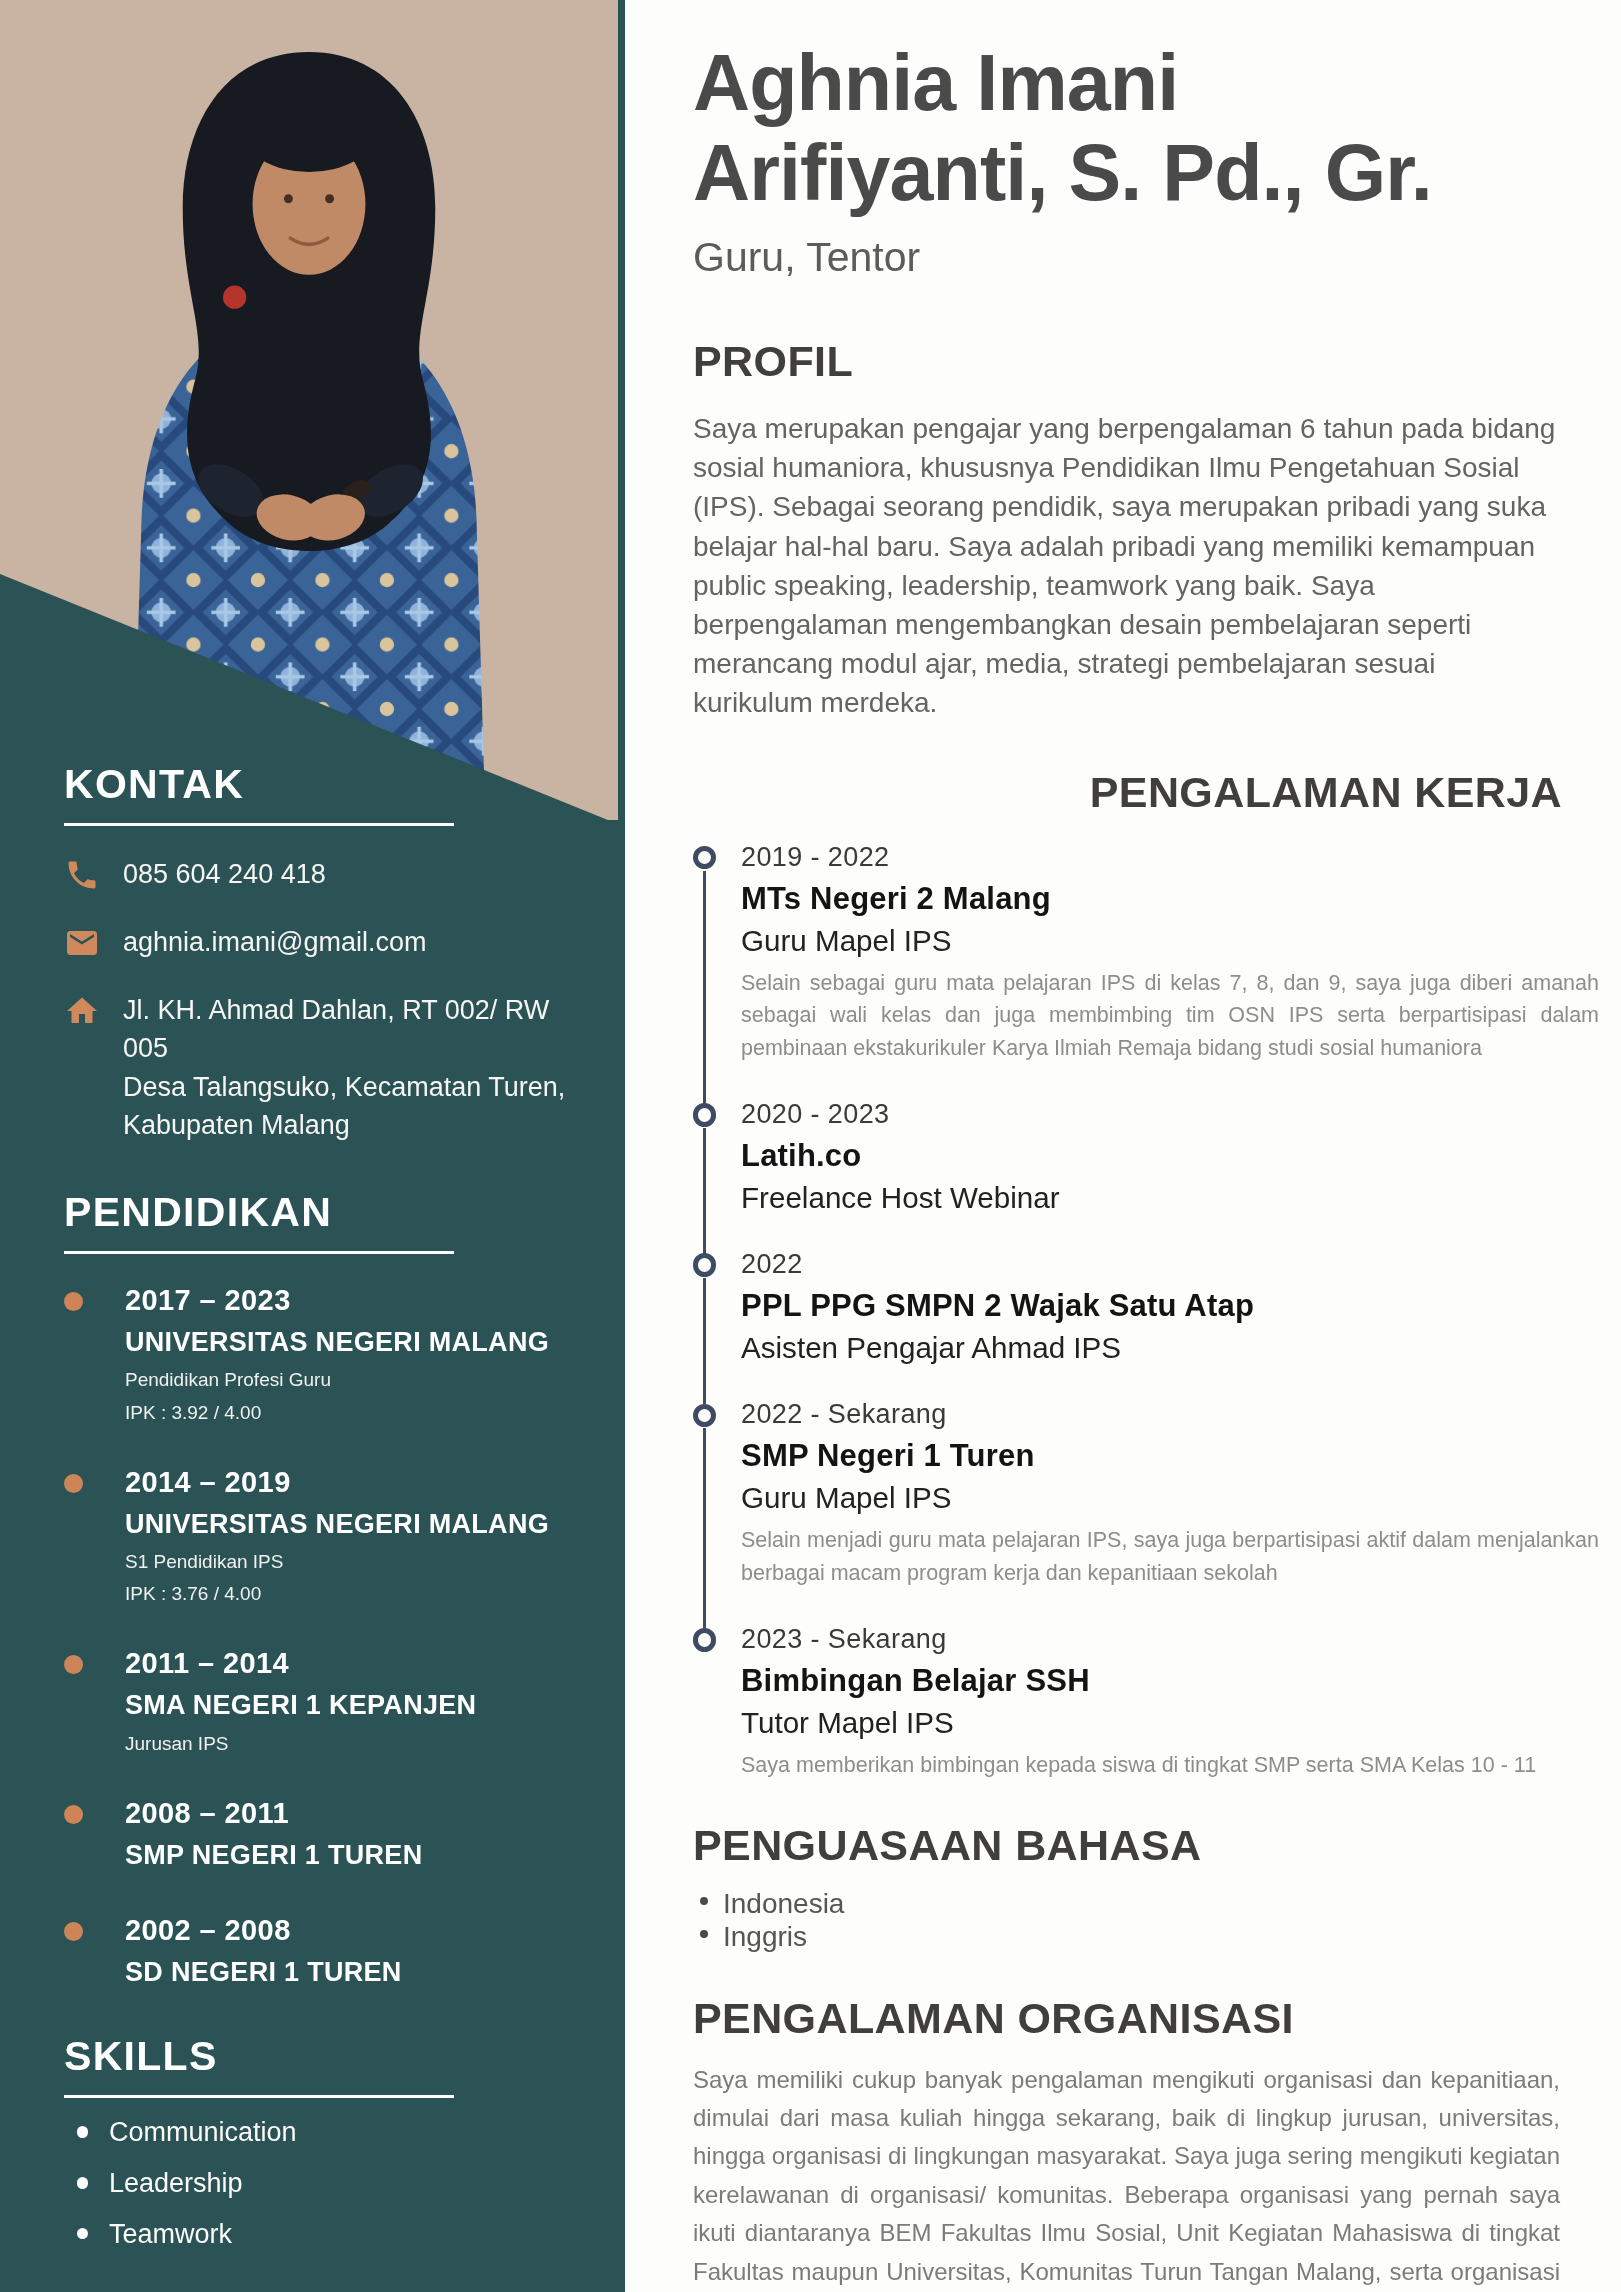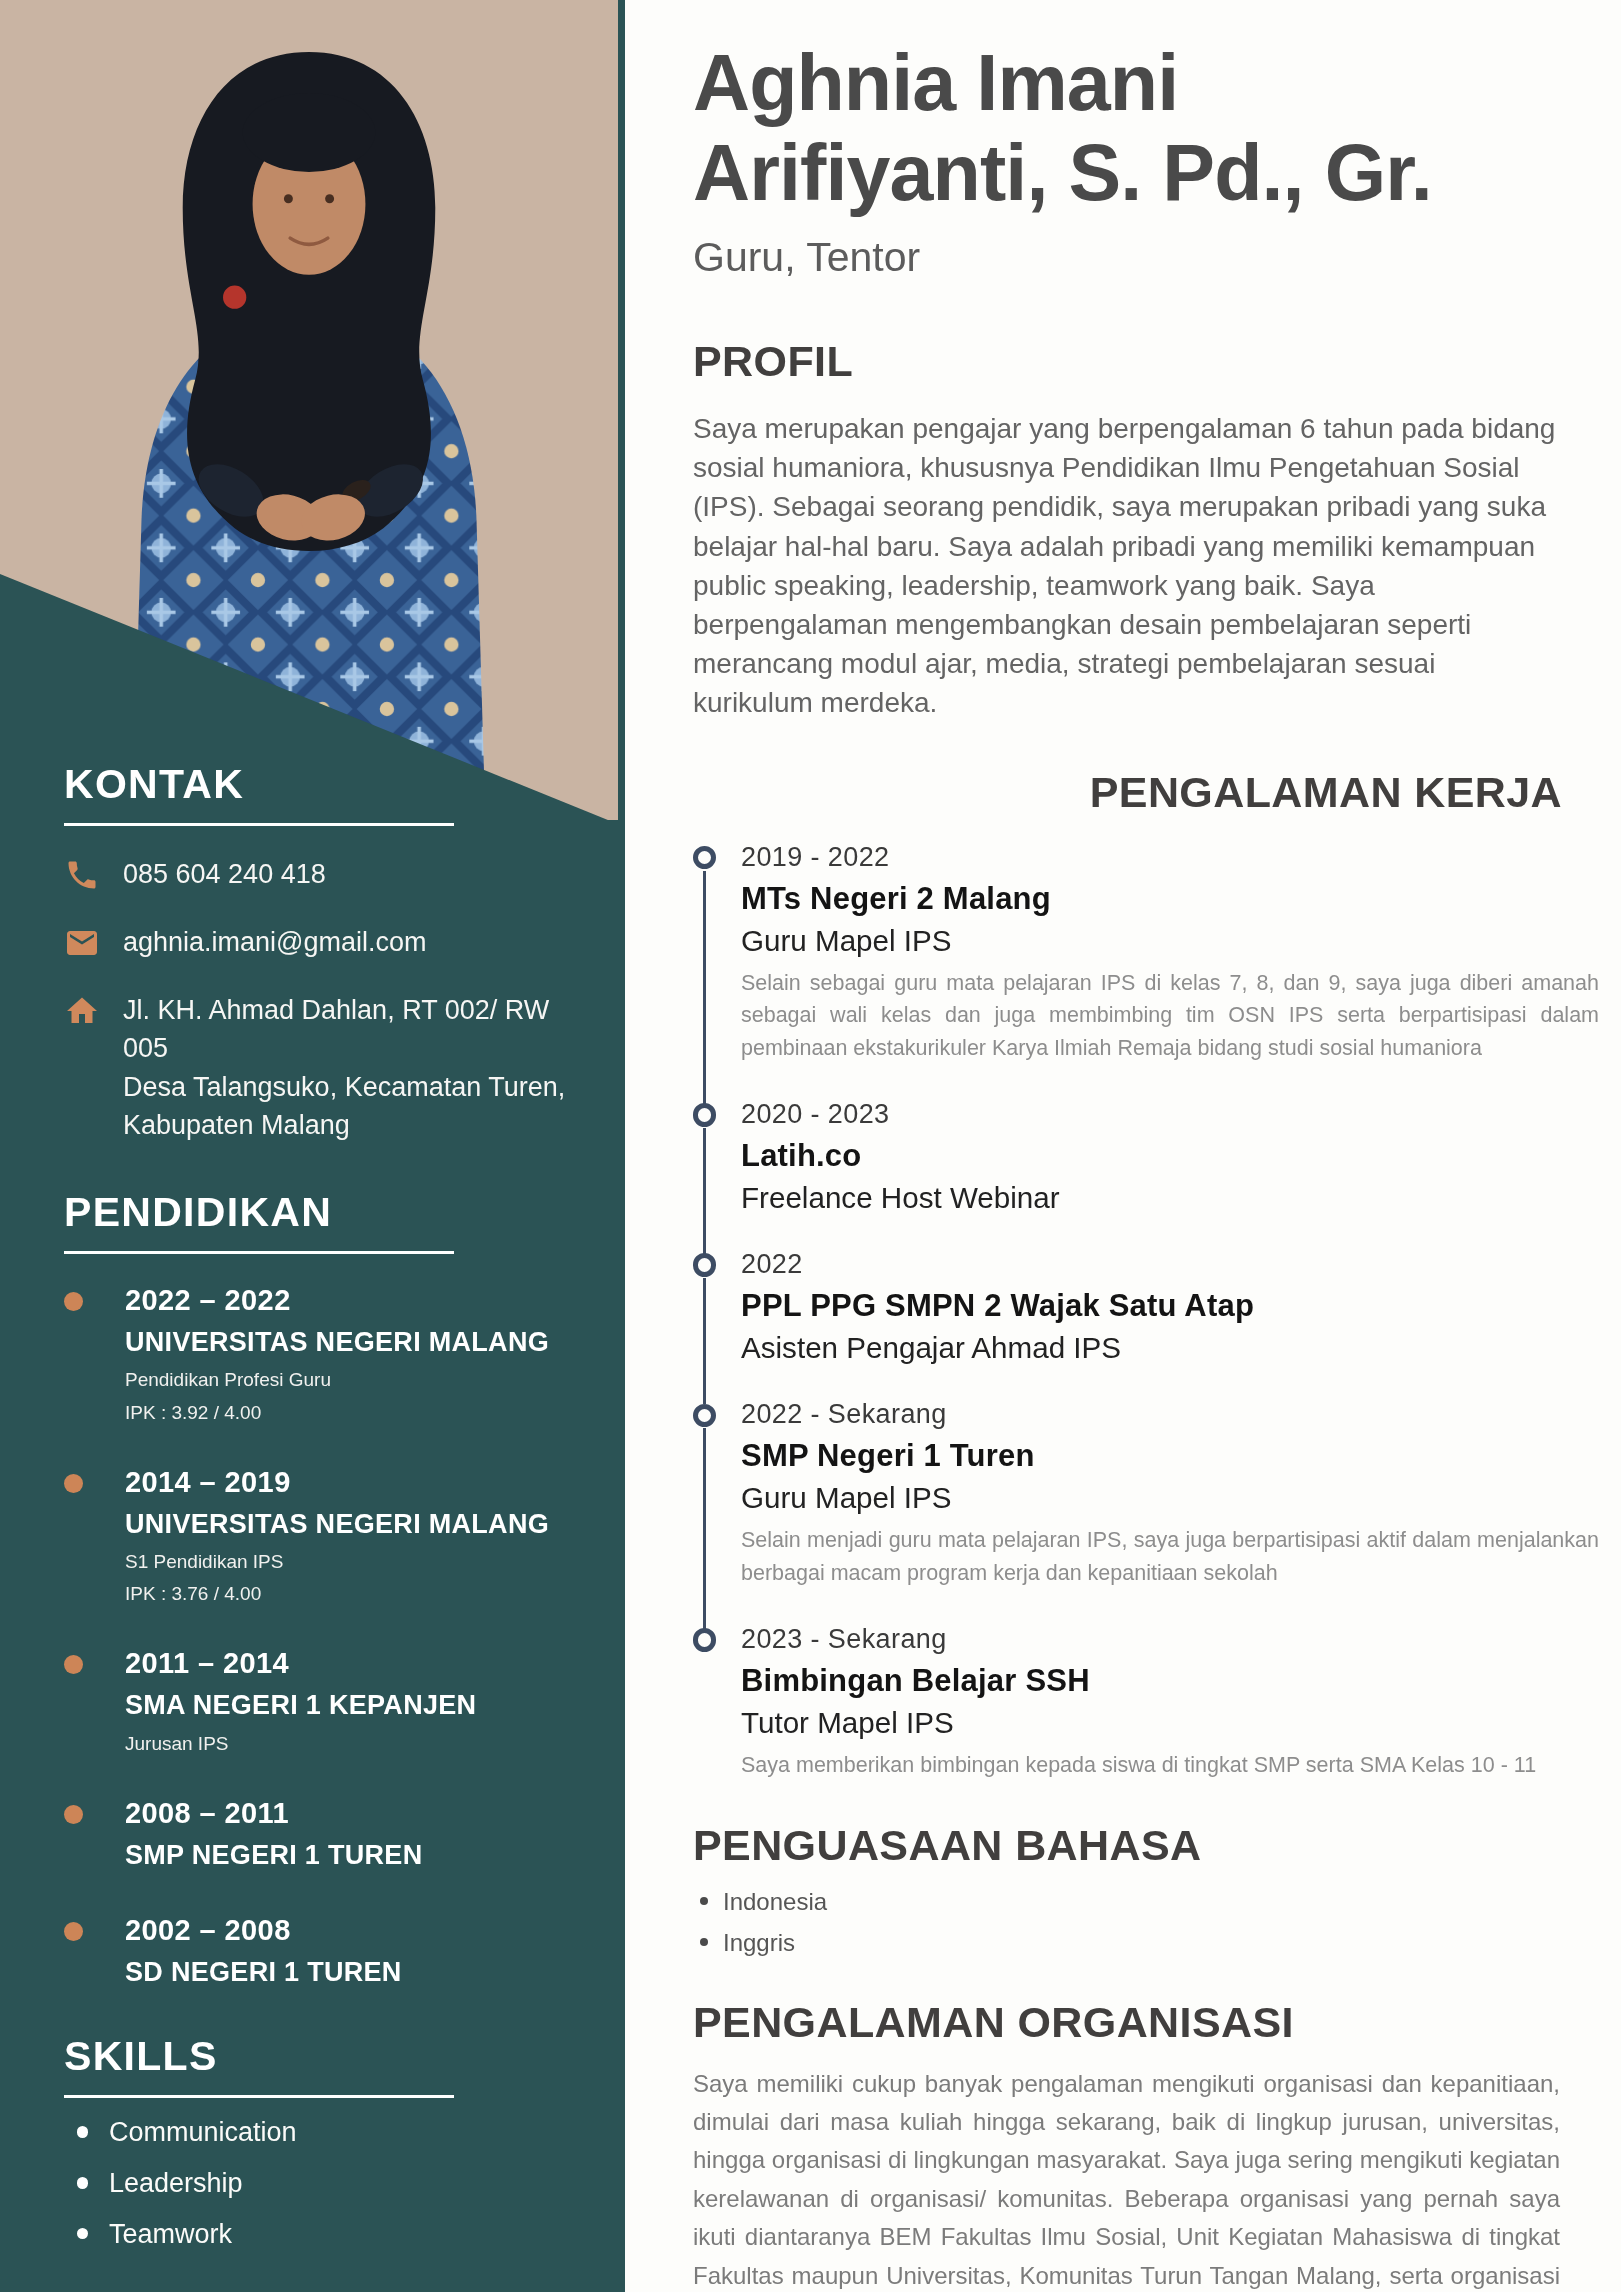--- a/index.html
+++ b/index.html
@@ -55,21 +55,21 @@
   .tl-item::after{content:"";position:absolute;left:9.9px;top:29px;bottom:-39px;width:2.7px;background:#3d4c63;}
   .tl-item:last-child::after{display:none;}
   .tl-period{font-size:27px;color:#3a3a3a;letter-spacing:0.4px;}
   .tl-company{font-size:31px;font-weight:700;color:#141414;margin-top:8px;letter-spacing:0.2px;}
   .tl-role{font-size:29.6px;color:#222222;margin-top:7.2px;}
   .tl-desc{font-size:21.5px;line-height:1.52;color:#8d8d8d;margin-top:9px;text-align:justify;width:858px;}
   .tl-desc:empty{display:none;}
 
   .h-bahasa{margin-top:39px;}
   .lang-list{margin-top:18px;}
-  .lang-item{position:relative;padding-left:30px;font-size:24px;color:#555555;margin-top:13px;}
+  .lang-item{position:relative;padding-left:30px;font-size:28px;color:#555555;margin-top:1px;}
   .lang-dot{position:absolute;left:7.2px;top:9px;width:8px;height:8px;border-radius:50%;background:#4a4a4a;}
 
   .h-organisasi{margin-top:41px;}
   .org-text{margin-top:18px;font-size:24px;line-height:1.60;color:#7b7b7b;text-align:justify;width:867px;}
 </style>
 </head>
 <body>
 
 <div class="page">
 
@@ -154,21 +154,21 @@
           </span>
         </div>
       </section>
 
       <section class="side-section-edu">
         <h2 class="side-heading">PENDIDIKAN</h2>
         <div class="side-rule"></div>
 
         <div class="edu-item">
           <span class="edu-dot"></span>
-          <div class="edu-period">2022 – 2022</div>
+          <div class="edu-period">2017 – 2023</div>
           <div class="edu-school">UNIVERSITAS NEGERI MALANG</div>
           <div class="edu-line">Pendidikan Profesi Guru</div>
           <div class="edu-line">IPK : 3.92 / 4.00</div>
         </div>
 
         <div class="edu-item">
           <span class="edu-dot"></span>
           <div class="edu-period">2014 – 2019</div>
           <div class="edu-school">UNIVERSITAS NEGERI MALANG</div>
           <div class="edu-line">S1 Pendidikan IPS</div>

